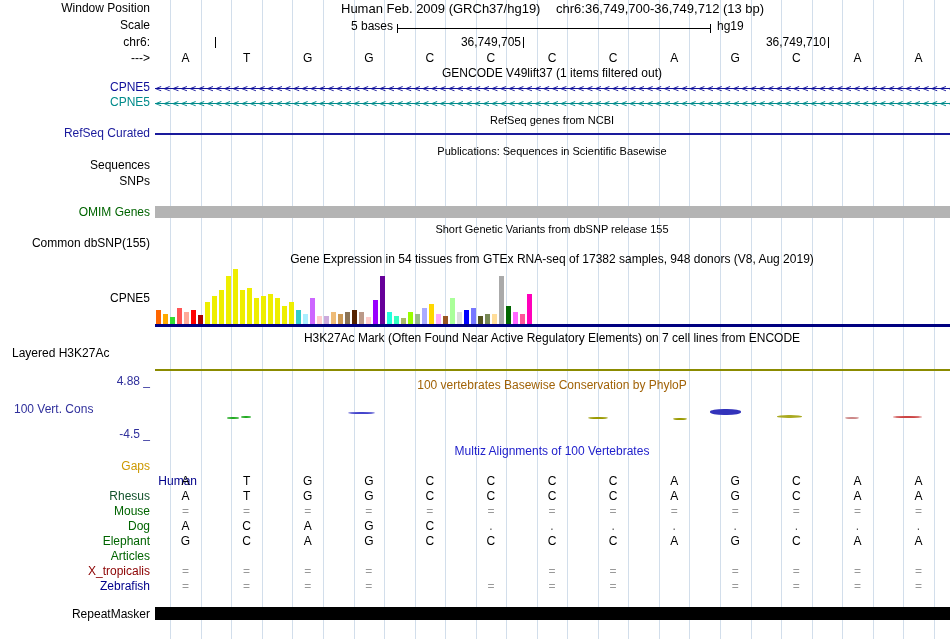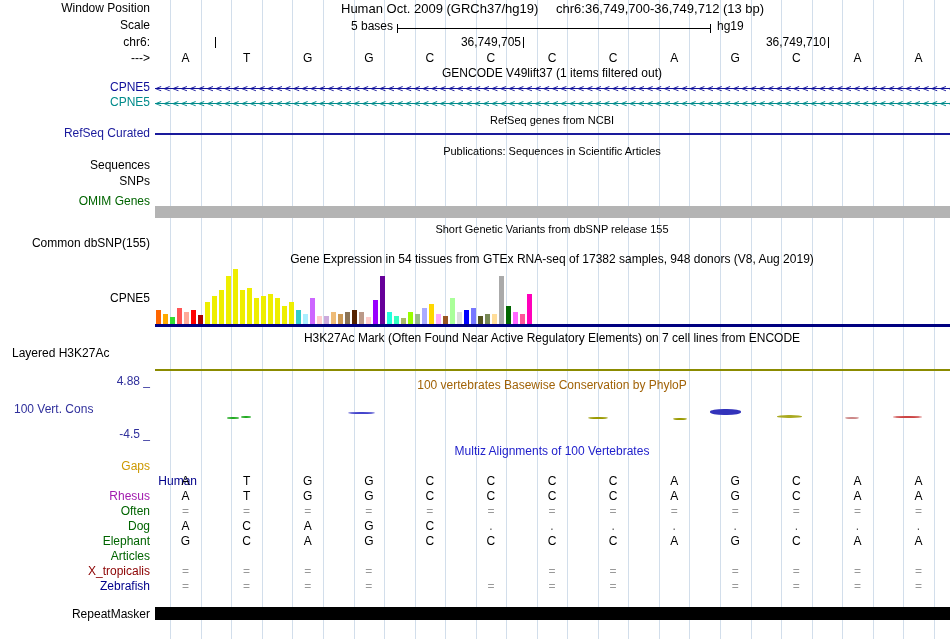--- a/index.html
+++ b/index.html
@@ -23,21 +23,21 @@
               letter-spacing:2px; }
   .gbar { position:absolute; width:5px; z-index:2; }
   .cmark { position:absolute; border-radius:45%; z-index:2; }
 </style>
 </head>
 <body>
 
 <div id="app">
 
   <div class="lab" style="top:2px">Window Position</div>
-  <div class="abs t13" style="left:341px;top:2px">Human Oct. 2009 (GRCh37/hg19)</div>
+  <div class="abs t13" style="left:341px;top:2px">Human Feb. 2009 (GRCh37/hg19)</div>
   <div class="abs t13" style="left:556px;top:2px">chr6:36,749,700-36,749,712 (13 bp)</div>
 
   <div class="lab" style="top:19px">Scale</div>
   <div class="abs" style="left:293px;top:20px;width:100px;text-align:right">5 bases</div>
   <div class="abs" style="left:397px;top:28px;width:314px;height:1px;background:#000"></div>
   <div class="tick" style="left:397px;top:24px;height:9px"></div>
   <div class="tick" style="left:710px;top:24px;height:9px"></div>
   <div class="abs" style="left:717px;top:20px">hg19</div>
 
   <div class="lab" style="top:36px">chr6:</div>
@@ -50,25 +50,25 @@
   <div class="lab" style="top:52px">---&gt;</div>
 
   <div class="ttl" style="top:67px">GENCODE V49lift37 (1 items filtered out)</div>
   <div class="lab" style="top: 81px; color: rgb(16, 16, 154);">CPNE5</div>
   <div class="lab" style="top: 96px; color: rgb(0, 139, 139);">CPNE5</div>
 
   <div class="ttl sm" style="top:114px">RefSeq genes from NCBI</div>
   <div class="lab" style="top: 127px; color: rgb(26, 26, 156);">RefSeq Curated</div>
   <div class="abs" style="left: 155px; top: 133px; width: 795px; height: 2px; background: rgb(26, 26, 156);"></div>
 
-  <div class="ttl sm" style="top:145px">Publications: Sequences in Scientific Articles</div>
+  <div class="ttl sm" style="top:145px">Publications: Sequences in Scientific Basewise</div>
   <div class="lab" style="top:159px">Sequences</div>
   <div class="lab" style="top:175px">SNPs</div>
 
-  <div class="lab" style="top: 195px; color: rgb(0, 100, 0);">OMIM Genes</div>
+  <div class="lab" style="top: 206px; color: rgb(0, 100, 0);">OMIM Genes</div>
   <div class="abs" style="left: 155px; top: 206px; width: 795px; height: 12px; background: rgb(180, 180, 180);"></div>
 
   <div class="ttl sm" style="top:223px">Short Genetic Variants from dbSNP release 155</div>
   <div class="lab" style="top:237px">Common dbSNP(155)</div>
 
   <div class="ttl" style="top:253px">Gene Expression in 54 tissues from GTEx RNA-seq of 17382 samples, 948 donors (V8, Aug 2019)</div>
   <div class="lab" style="top:292px">CPNE5</div>
   <div class="abs" style="left: 155px; top: 324px; width: 795px; height: 3px; background: rgb(0, 0, 128);"></div>
 
   <div class="ttl" style="top:332px">H3K27Ac Mark (Often Found Near Active Regulatory Elements) on 7 cell lines from ENCODE</div>
@@ -205,35 +205,35 @@
     <div class="bcell" style="left: 368.8px; top: 475px; color: rgb(0, 0, 0);">G</div>
     <div class="bcell" style="left: 429.8px; top: 475px; color: rgb(0, 0, 0);">C</div>
     <div class="bcell" style="left: 490.9px; top: 475px; color: rgb(0, 0, 0);">C</div>
     <div class="bcell" style="left: 552px; top: 475px; color: rgb(0, 0, 0);">C</div>
     <div class="bcell" style="left: 613.1px; top: 475px; color: rgb(0, 0, 0);">C</div>
     <div class="bcell" style="left: 674.2px; top: 475px; color: rgb(0, 0, 0);">A</div>
     <div class="bcell" style="left: 735.2px; top: 475px; color: rgb(0, 0, 0);">G</div>
     <div class="bcell" style="left: 796.3px; top: 475px; color: rgb(0, 0, 0);">C</div>
     <div class="bcell" style="left: 857.4px; top: 475px; color: rgb(0, 0, 0);">A</div>
     <div class="bcell" style="left: 918.5px; top: 475px; color: rgb(0, 0, 0);">A</div>
-    <div class="lab" style="top: 490px; color: #a21caf;">Rhesus</div>
+    <div class="lab" style="top: 490px; color: #14532d;">Rhesus</div>
     <div class="bcell" style="left: 185.5px; top: 490px; color: rgb(0, 0, 0);">A</div>
     <div class="bcell" style="left: 246.6px; top: 490px; color: rgb(0, 0, 0);">T</div>
     <div class="bcell" style="left: 307.7px; top: 490px; color: rgb(0, 0, 0);">G</div>
     <div class="bcell" style="left: 368.8px; top: 490px; color: rgb(0, 0, 0);">G</div>
     <div class="bcell" style="left: 429.8px; top: 490px; color: rgb(0, 0, 0);">C</div>
     <div class="bcell" style="left: 490.9px; top: 490px; color: rgb(0, 0, 0);">C</div>
     <div class="bcell" style="left: 552px; top: 490px; color: rgb(0, 0, 0);">C</div>
     <div class="bcell" style="left: 613.1px; top: 490px; color: rgb(0, 0, 0);">C</div>
     <div class="bcell" style="left: 674.2px; top: 490px; color: rgb(0, 0, 0);">A</div>
     <div class="bcell" style="left: 735.2px; top: 490px; color: rgb(0, 0, 0);">G</div>
     <div class="bcell" style="left: 796.3px; top: 490px; color: rgb(0, 0, 0);">C</div>
     <div class="bcell" style="left: 857.4px; top: 490px; color: rgb(0, 0, 0);">A</div>
     <div class="bcell" style="left: 918.5px; top: 490px; color: rgb(0, 0, 0);">A</div>
-    <div class="lab" style="top: 505px; color: rgb(0, 100, 0);">Often</div>
+    <div class="lab" style="top: 505px; color: rgb(0, 100, 0);">Mouse</div>
     <div class="bcell" style="left: 185.5px; top: 505px; color: rgb(153, 153, 153);">=</div>
     <div class="bcell" style="left: 246.6px; top: 505px; color: rgb(153, 153, 153);">=</div>
     <div class="bcell" style="left: 307.7px; top: 505px; color: rgb(153, 153, 153);">=</div>
     <div class="bcell" style="left: 368.8px; top: 505px; color: rgb(153, 153, 153);">=</div>
     <div class="bcell" style="left: 429.8px; top: 505px; color: rgb(153, 153, 153);">=</div>
     <div class="bcell" style="left: 490.9px; top: 505px; color: rgb(153, 153, 153);">=</div>
     <div class="bcell" style="left: 552px; top: 505px; color: rgb(153, 153, 153);">=</div>
     <div class="bcell" style="left: 613.1px; top: 505px; color: rgb(153, 153, 153);">=</div>
     <div class="bcell" style="left: 674.2px; top: 505px; color: rgb(153, 153, 153);">=</div>
     <div class="bcell" style="left: 735.2px; top: 505px; color: rgb(153, 153, 153);">=</div>

